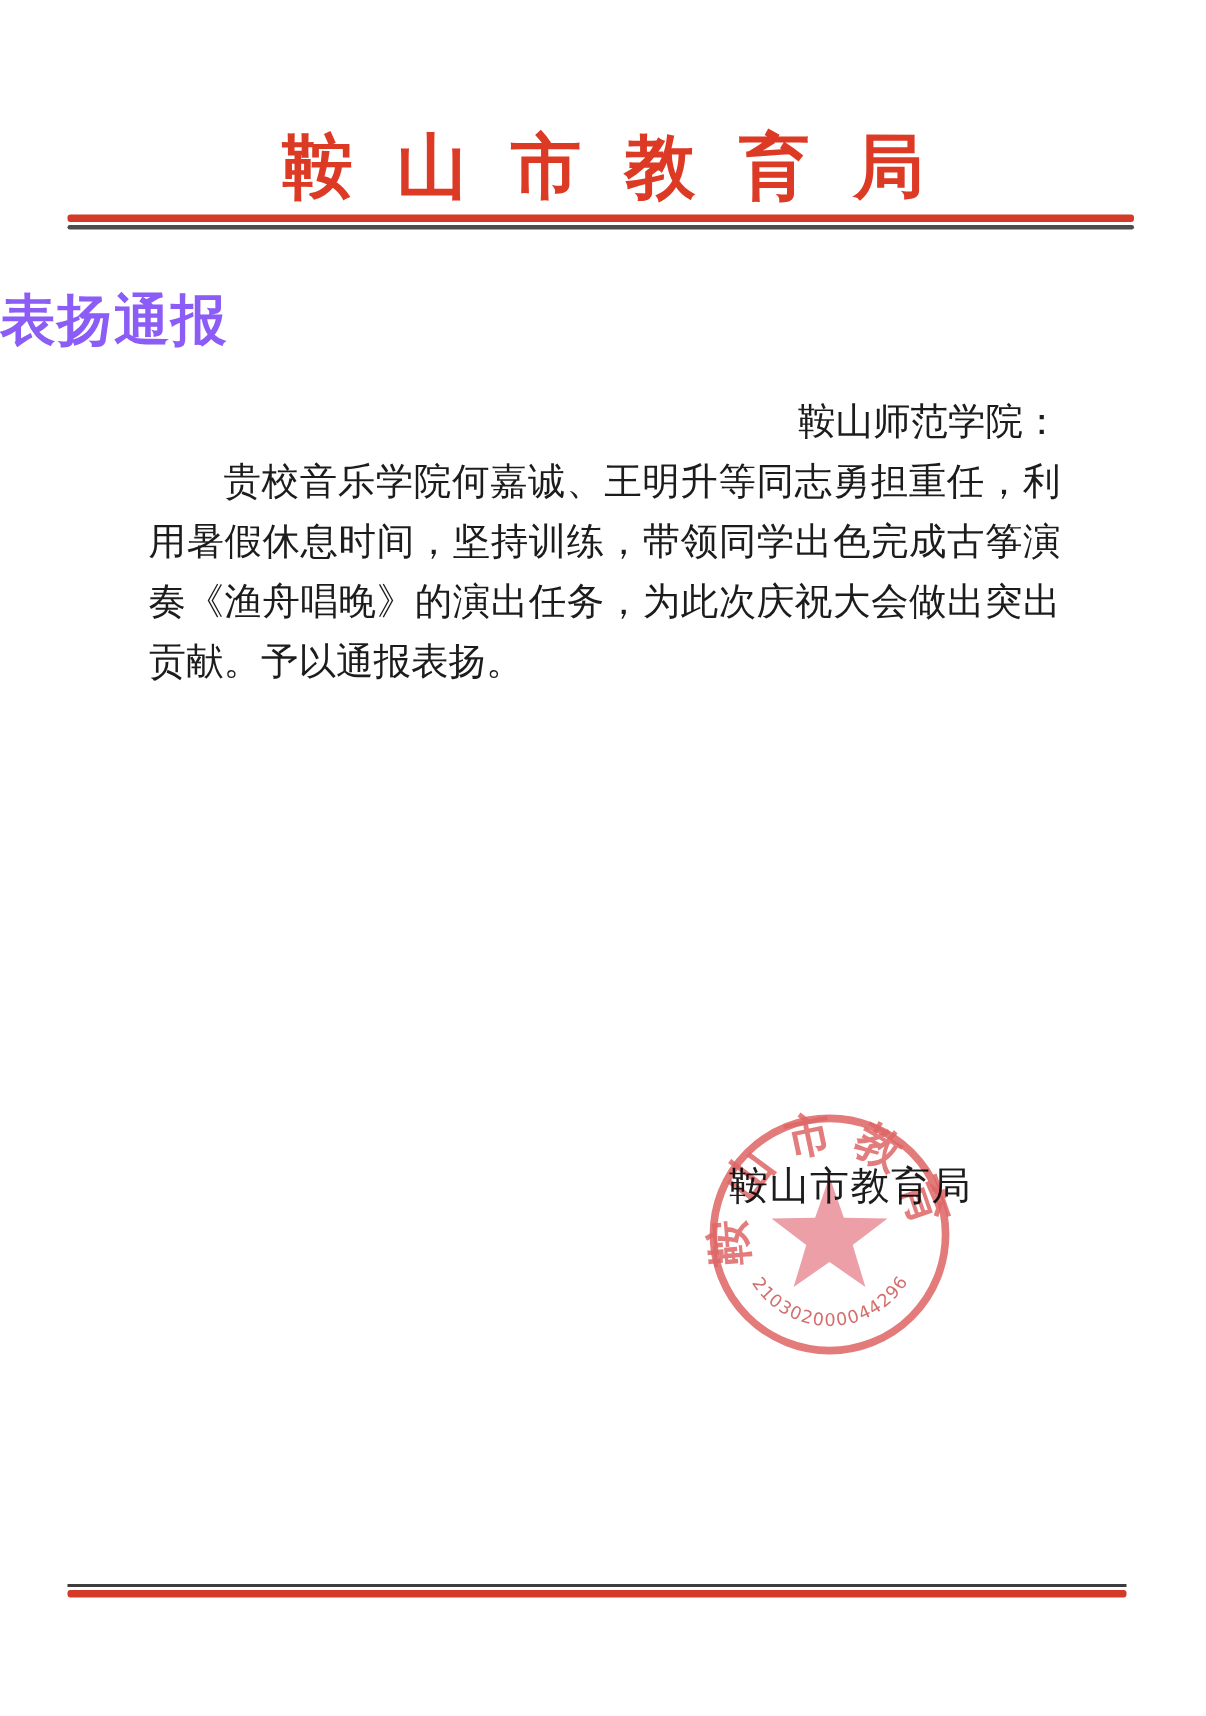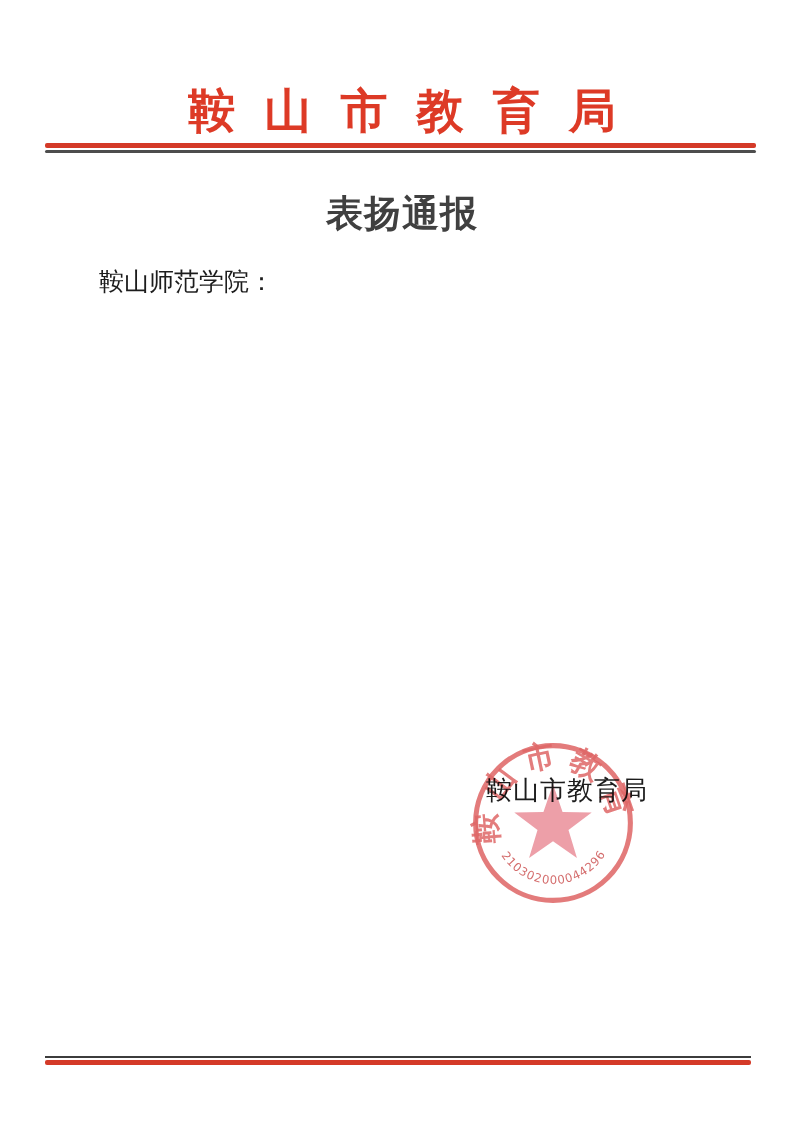--- a/index.html
+++ b/index.html
@@ -44,38 +44,38 @@
     background: #4d4d4d;
     border-radius: 2px;
   }
 
   
   .doc-title {
     position: absolute;
     top: 189px;
     left: 0;
     width: 100%;
-    text-align: center;
+    text-align: left;
     font-size: 37px;
     font-weight: bold;
-    color: #404040;
+    color: #8b5cf6;
     letter-spacing: 1px;
   }
 
   
   .doc-body {
     position: absolute;
     top: 262px;
     left: 99px;
     width: 608px;
     font-size: 25px;
     line-height: 40px;
     color: #1c1c1c;
   }
-  .salutation { text-align: left; }
+  .salutation { text-align: right; }
   .para {
     text-align: justify;
     text-justify: inter-character;
     text-align-last: left;
     text-indent: 2em;
   }
 
   
   .sig-org {
     position: absolute;
@@ -124,20 +124,21 @@
 <div class="page">
 
   <div class="agency-name">鞍山市教育局</div>
   <div class="rule-top-red"></div>
   <div class="rule-top-gray"></div>
 
   <div class="doc-title">表扬通报</div>
 
   <div class="doc-body">
     <div class="salutation">鞍山师范学院：</div>
+    <p class="para">贵校音乐学院何嘉诚、王明升等同志勇担重任，利用暑假休息时间，坚持训练，带领同学出色完成古筝演奏《渔舟唱晚》的演出任务，为此次庆祝大会做出突出贡献。予以通报表扬。</p>
   </div>
 
   <div class="sig-org">鞍山市教育局</div>
 
   <svg class="seal" viewBox="0 0 220 220">
     <defs>
       <path id="arcTop" d="M 57.4 129.2 A 56 56 0 1 1 162.6 129.2" fill="none"></path>
       <path id="arcBottom" d="M 58.1 140 A 60 60 0 0 0 161.9 140" fill="none"></path>
     </defs>
     <circle cx="110" cy="110" r="76" fill="none" stroke="#d84848" stroke-width="5" opacity="0.85"></circle>

